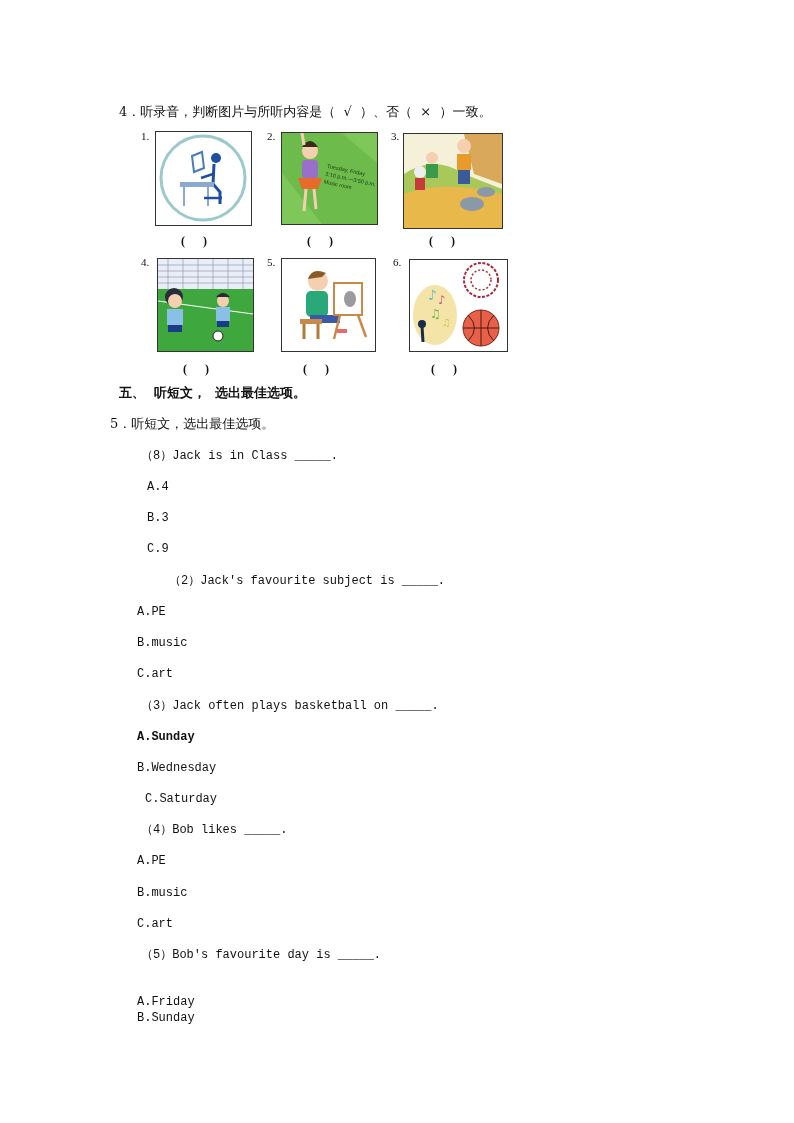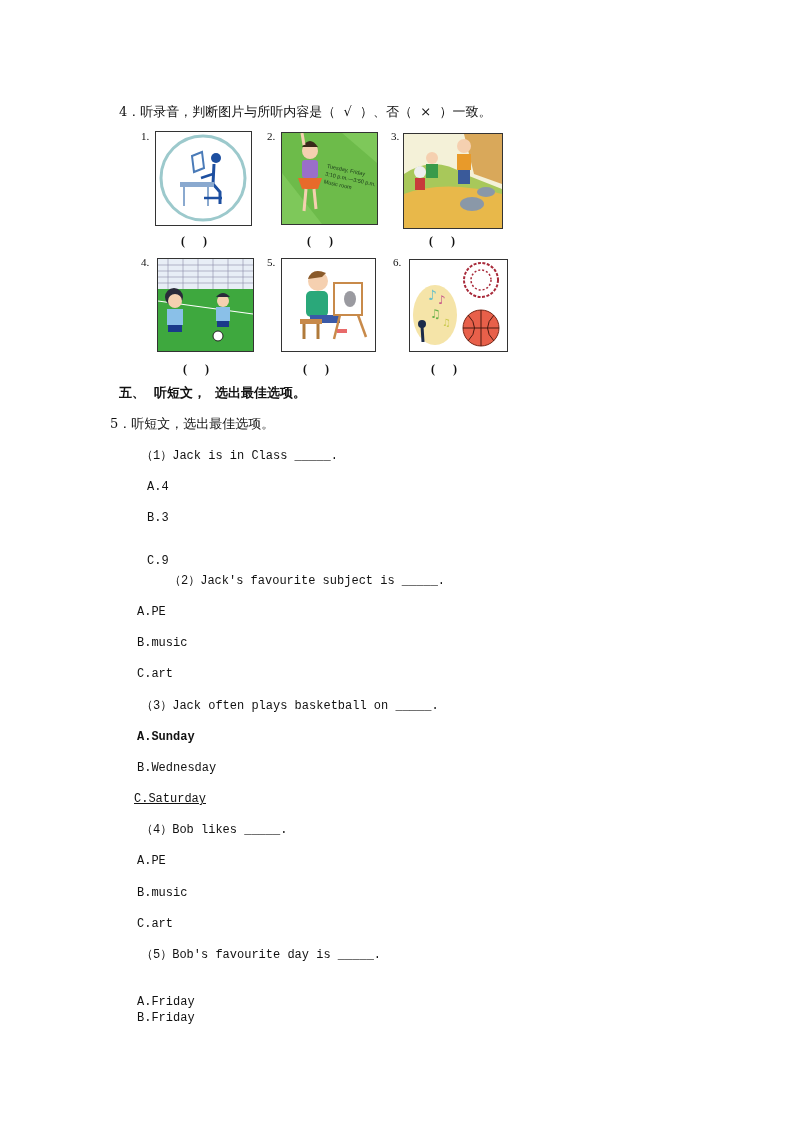--- a/index.html
+++ b/index.html
@@ -138,35 +138,35 @@
     <circle cx="71" cy="20" r="10" fill="none" stroke="#a82a3a" stroke-width="1.5" stroke-dasharray="2 2"></circle>
     <circle cx="71" cy="68" r="18" fill="#e8604a" stroke="#7a2a1a" stroke-width="1"></circle>
     <path d="M53 68 L89 68 M71 50 L71 86 M58 55 Q71 68 58 81 M84 55 Q71 68 84 81" stroke="#4a1a10" stroke-width="1" fill="none"></path>
   </svg>
 </div>
 <div class="paren" style="left:431px; top:362px;">(      )</div>
 
 <div class="line section" style="left:119px; top:385px;">五、  听短文，  选出最佳选项。</div>
 <div class="line q-title" style="left:110px; top:416px;text-align:center;">5．听短文，选出最佳选项。</div>
 
-<div class="line mono" style="left:141px; top:448px;">（1）Jack is in Class _____.</div>
+<div class="line mono" style="left:141px; top:448px;">（8）Jack is in Class _____.</div>
 <div class="line mono" style="left:147px; top:479px;">A.4</div>
 <div class="line mono" style="left:147px; top:510px;">B.3</div>
-<div class="line mono" style="left:147px; top:541px;margin-top:12px;">C.9</div>
+<div class="line mono" style="left:147px; top:541px;">C.9</div>
 
 <div class="line mono" style="left:141px; top:573px;margin-left:28px;">（2）Jack's favourite subject is _____.</div>
 <div class="line mono" style="left:137px; top:604px;">A.PE</div>
 <div class="line mono" style="left:137px; top:635px;">B.music</div>
 <div class="line mono" style="left:137px; top:666px;">C.art</div>
 
 <div class="line mono" style="left:141px; top:698px;">（3）Jack often plays basketball on _____.</div>
 <div class="line mono" style="left:137px; top:729px;font-weight:bold;">A.Sunday</div>
 <div class="line mono" style="left:137px; top:760px;">B.Wednesday</div>
-<div class="line mono" style="left:134px; top:791px;text-decoration:underline;">C.Saturday</div>
+<div class="line mono" style="left:145px; top:791px;">C.Saturday</div>
 
 <div class="line mono" style="left:141px; top:822px;">（4）Bob likes _____.</div>
 <div class="line mono" style="left:137px; top:853px;">A.PE</div>
 <div class="line mono" style="left:137px; top:885px;">B.music</div>
 <div class="line mono" style="left:137px; top:916px;">C.art</div>
 
 <div class="line mono" style="left:141px; top:947px;">（5）Bob's favourite day is _____.</div>
 <div class="line mono" style="left:137px; top:978px;margin-top:16px;">A.Friday</div>
-<div class="line mono" style="left:137px; top:1010px;">B.Friday</div>
+<div class="line mono" style="left:137px; top:1010px;">B.Sunday</div>
 
 </body></html>

